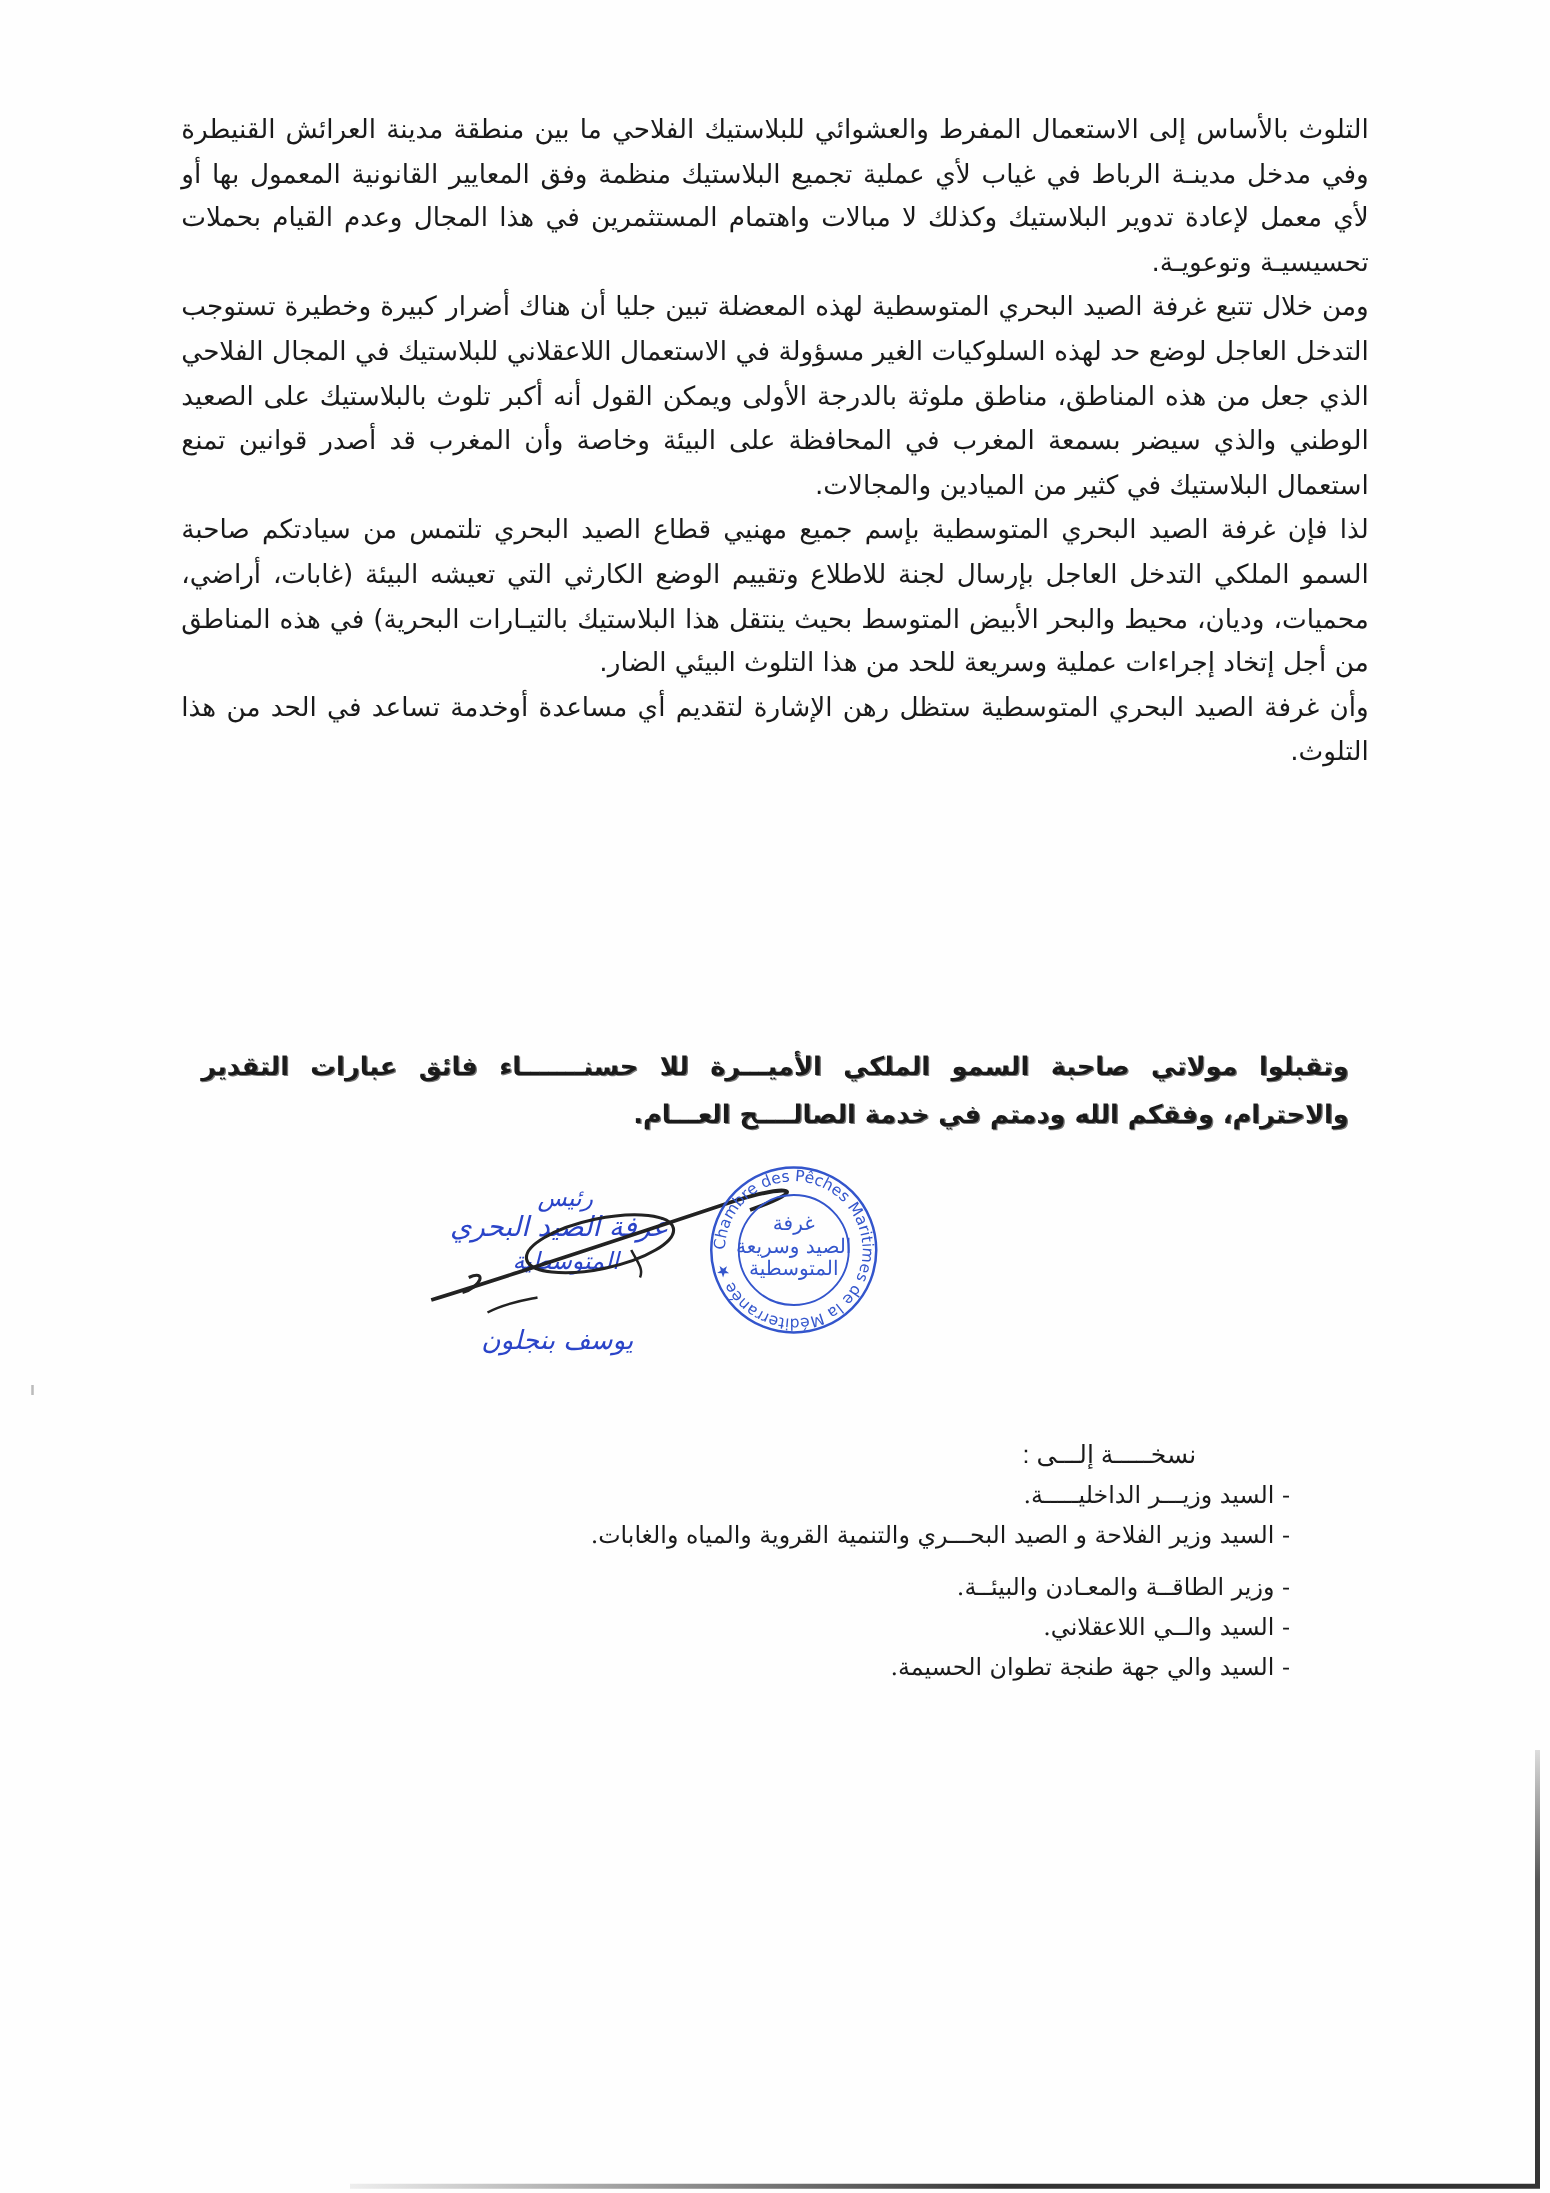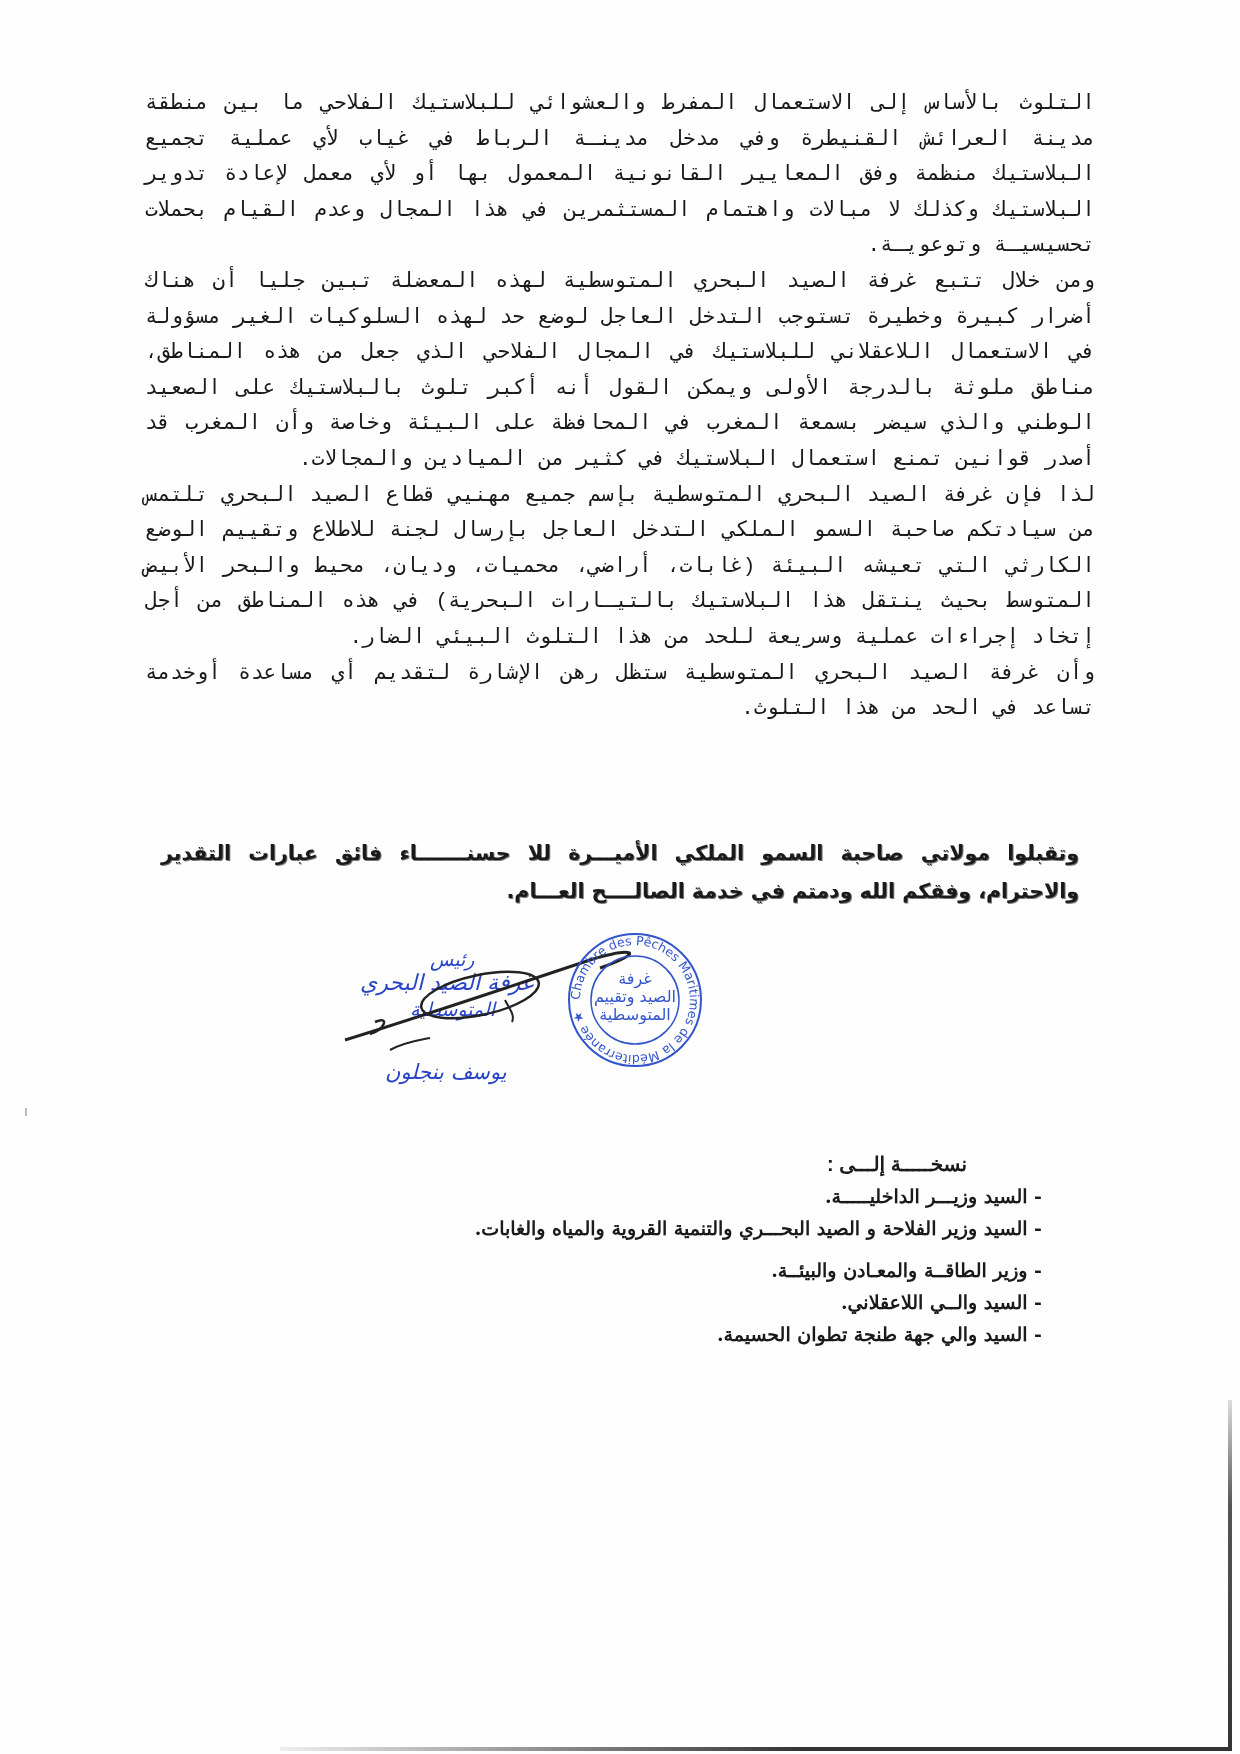--- a/index.html
+++ b/index.html
@@ -6,21 +6,21 @@
   body { width: 1240px; height: 1754px; position: relative; overflow: hidden; }
   .page {
     position: absolute; left: 0; top: 0; width: 1240px; height: 1754px;
     background: #fefefe;
     font-family: "DejaVu Sans", "Liberation Sans", sans-serif;
     color: #1a1a1a;
   }
   .body-text {
     position: absolute; left: 145px; width: 950px; top: 86px;
     direction: rtl; text-align: justify; text-align-last: right;
-    font-size: 21px; line-height: 35.6px; font-family: Liberation Mono, monospace;
+    font-size: 21px; line-height: 35.6px;
   }
   .body-text p { margin: 0; }
   .closing {
     position: absolute; left: 145px; width: 950px; top: 818px;
     direction: rtl; text-align: justify; text-align-last: right;
     font-size: 20.5px; line-height: 38px; font-weight: bold;
     text-shadow: 1px 1px 0 #777;
   }
   .closing p { margin: 16px; }
   .signature-block { position: absolute; left: 330px; top: 930px; width: 380px; height: 170px; }
@@ -34,23 +34,23 @@
   .sig-org2 { left: 80px; top: 68px; }
   .sig-name { left: 55px; top: 118px; font-size: 21px; margin-top: 12px; }
   .sig-stroke { position: absolute; left: 0; top: 0; }
   .stamp { position: absolute; left: 565px; top: 930px; width: 140px; height: 140px; }
   .stamp-center {
     position: absolute; left: 20px; top: 40px; width: 100px; direction: rtl;
     text-align: center; color: #3355cc; font-size: 16px; line-height: 18px;
     font-family: "DejaVu Sans", sans-serif;
   }
   .copies {
-    position: absolute; left: 390px; width: 652px; top: 1148px;
+    position: absolute; left: 380px; width: 652px; top: 1148px;
     direction: rtl; text-align: right; font-size: 19px; line-height: 32px;
-    font-family: "DejaVu Serif", serif; color: #1a1a1a; font-weight: bold;
+    font-family: "DejaVu Serif", serif; color: #1a1a1a;
   }
   .copies .heading { padding-right: 75px; font-family: "Liberation Sans", sans-serif; font-size: 20px; }
   .copies .item { margin: 0; }
   .copies .item.spaced { margin-top: 10px; }
   .margin-mark { position: absolute; left: 25px; top: 1108px; width: 2px; height: 8px; background: #bbb; }
   .scan-edge-right {
     position: absolute; left: 1228px; top: 1400px; width: 4px; height: 350px;
     background: linear-gradient(to bottom, #ddd 0%, #555 30%, #333 100%);
   }
   .scan-edge-bottom {
@@ -94,21 +94,21 @@
         <path id="stampRing" d="M70 70 m -55 0 a 55 55 0 1 1 110 0 a 55 55 0 1 1 -110 0"></path>
       </defs>
       <circle cx="70" cy="70" r="66" stroke="#3355cc" stroke-width="2" fill="none"></circle>
       <circle cx="70" cy="70" r="44" stroke="#3355cc" stroke-width="1.5" fill="none"></circle>
       <text font-family="DejaVu Sans, sans-serif" font-size="12.5" fill="#3355cc" id="stamp-ring-text">
         <textPath href="#stampRing" startOffset="0">Chambre des Pêches Maritimes de la Méditerranée ★</textPath>
       </text>
     </svg>
     <div class="stamp-center">
       <div>غرفة</div>
-      <div>الصيد وتقييم</div>
+      <div>الصيد وسريعة</div>
       <div>المتوسطية</div>
     </div>
   </div>
 
   <div class="margin-mark"></div>
 
   <div class="copies">
     <div class="heading">نسخـــــة إلـــى :</div>
     <div class="item">- السيد وزيـــر الداخليـــــة.</div>
     <div class="item">- السيد وزير  الفلاحة و الصيد البحـــري والتنمية القروية والمياه والغابات.</div>

